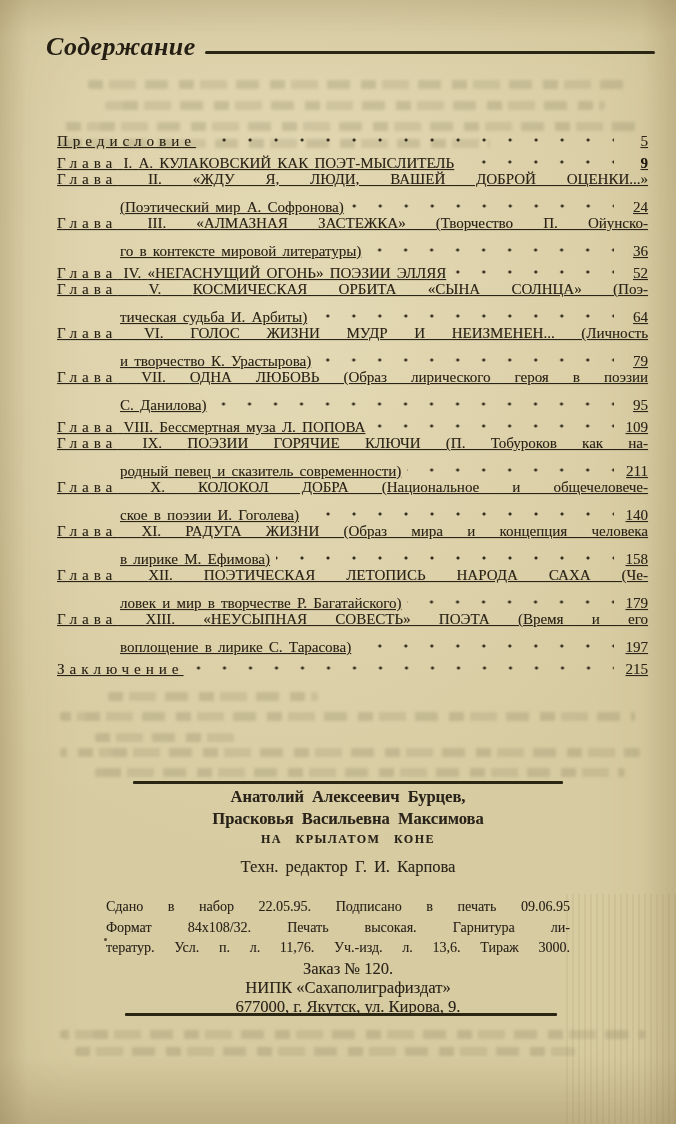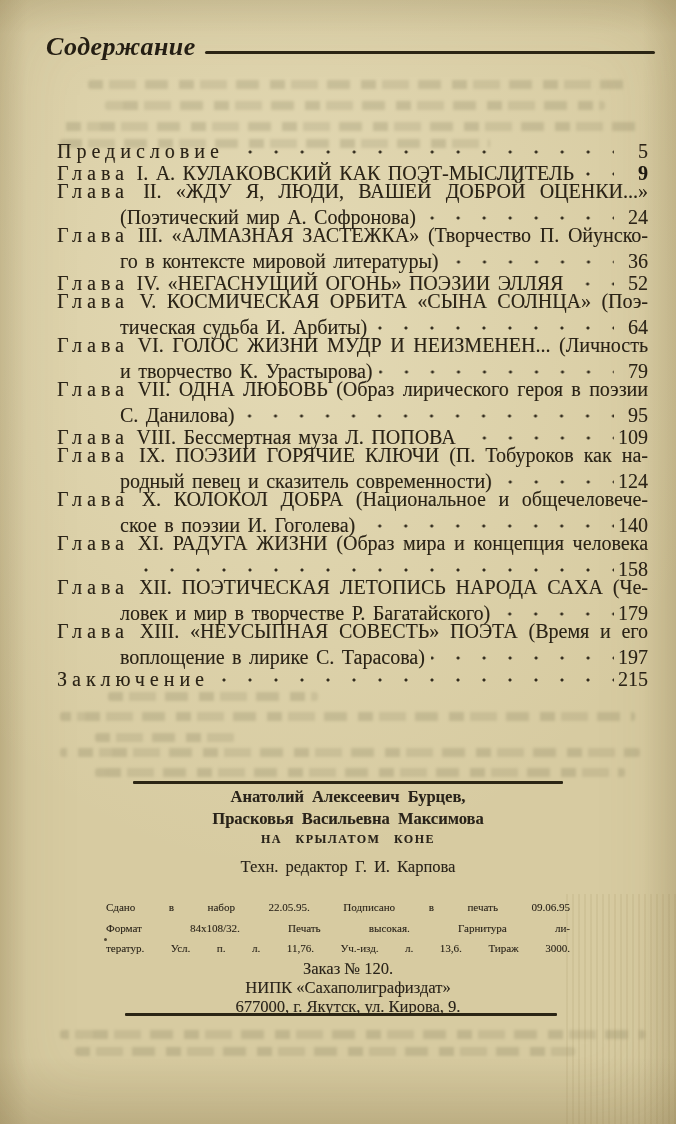--- a/index.html
+++ b/index.html
@@ -20,22 +20,22 @@
     background:repeating-linear-gradient(90deg,
       rgba(104,99,66,.60) 0 15px, rgba(0,0,0,0) 15px 21px,
       rgba(104,99,66,.42) 21px 48px, rgba(0,0,0,0) 48px 57px,
       rgba(104,99,66,.55) 57px 80px, rgba(0,0,0,0) 80px 91px);}
   .ink{color:#29231a;}
   .page-title{position:absolute;left:46px;top:32px;margin:0;
     font:italic 700 26px "Liberation Serif","DejaVu Serif",serif;color:#241e13;
     letter-spacing:.5px;}
   .header-rule{position:absolute;left:205px;right:21px;top:51px;height:3px;
     background:#2b2514;border-radius:2px;}
-  .toc{position:absolute;left:57px;top:136px;width:591px;font-size:20px;color:#2a2317;
-    text-shadow:.35px .35px .25px rgba(40,30,10,.28);}
+  .toc{position:absolute;left:57px;top:124px;width:591px;font-size:15px;color:#2a2317;
+    text-shadow:.35px .35px .25px rgba(40,30,10,.28);text-decoration:underline;}
   .toc-line{line-height:22px;height:22px;}
   .toc-line.row{display:flex;align-items:baseline;}
   .toc-line.just{display:block;text-align:justify;text-align-last:justify;white-space:normal;}
   .toc-line.cont{padding-left:63px;}
   .head{flex:0 1 auto;white-space:nowrap;}
   .toc-line.row .head{word-spacing:2.5px;}
   .lbl{letter-spacing:5px;}
   .leader{flex:1 1 20px;height:22px;margin:0 2px 0 6px;
     background-image:radial-gradient(circle at 2px 16px, rgba(42,36,23,.95) 1.3px, rgba(0,0,0,0) 1.8px);
     background-size:26px 22px;background-repeat:repeat-x;background-position:right 2px top 0;}
@@ -43,21 +43,21 @@
   .pg.b{font-weight:700;color:#1d1810;}
   .rule{position:absolute;background:#2b2514;border-radius:1px;}
   .rule-top{left:133px;top:781px;width:430px;height:2.5px;}
   .rule-bottom{left:125px;top:1013px;width:432px;height:3px;}
   .col-center{position:absolute;left:118px;width:460px;text-align:center;font-size:16.5px;
     color:#29231a;text-shadow:.35px .35px .25px rgba(40,30,10,.25);}
   .authors{top:786px;line-height:21.5px;font-weight:700;word-spacing:4px;}
   .book-title{top:832px;font-size:12px;font-weight:700;letter-spacing:1.5px;word-spacing:9px;}
   .editors{top:856px;line-height:21px;word-spacing:3px;}
   .editors b{font-weight:400;}
-  .imprint{position:absolute;left:106px;top:897px;width:464px;font-size:11px;color:#29231a;
+  .imprint{position:absolute;left:106px;top:897px;width:464px;font-size:14px;color:#29231a;
     line-height:20.5px;text-align:justify;text-align-last:justify;word-spacing:4px;
     text-shadow:.35px .35px .25px rgba(40,30,10,.25);}
   .order{top:959px;}
   .publisher{top:978px;}
   .address{top:997px;}
   .speck{position:absolute;width:3px;height:3px;border-radius:50%;background:rgba(45,38,22,.8);}
 </style>
 </head>
 <body>
 
@@ -129,30 +129,31 @@
       </div>
       <div class="toc-line row">
         <span class="head"><span class="lbl">Глава</span> <span class="rnum">VIII.</span> <span class="ttl">Бессмертная муза Л. ПОПОВА</span></span>
         <span class="leader"></span>
         <span class="pg">109</span>
       </div>
       <div class="toc-line just"><span class="head"><span class="lbl">Глава</span> <span class="rnum">IX.</span> <span class="ttl">ПОЭЗИИ ГОРЯЧИЕ КЛЮЧИ (П. Тобуроков как на-</span></span></div>
       <div class="toc-line row cont">
         <span class="head"><span class="ttl">родный певец и сказитель современности)</span></span>
         <span class="leader"></span>
-        <span class="pg">124</span>
+        <span class="pg">211</span>
       </div>
       <div class="toc-line just"><span class="head"><span class="lbl">Глава</span> <span class="rnum">X.</span> <span class="ttl">КОЛОКОЛ ДОБРА (Национальное и общечеловече-</span></span></div>
       <div class="toc-line row cont">
         <span class="head"><span class="ttl">ское в поэзии И. Гоголева)</span></span>
         <span class="leader"></span>
         <span class="pg">140</span>
       </div>
       <div class="toc-line just"><span class="head"><span class="lbl">Глава</span> <span class="rnum">XI.</span> <span class="ttl">РАДУГА ЖИЗНИ (Образ мира и концепция человека</span></span></div>
       <div class="toc-line row cont">
+        <span class="head"><span class="ttl">в лирике М. Ефимова)</span></span>
         <span class="leader"></span>
         <span class="pg">158</span>
       </div>
       <div class="toc-line just"><span class="head"><span class="lbl">Глава</span> <span class="rnum">XII.</span> <span class="ttl">ПОЭТИЧЕСКАЯ ЛЕТОПИСЬ НАРОДА САХА (Че-</span></span></div>
       <div class="toc-line row cont">
         <span class="head"><span class="ttl">ловек и мир в творчестве Р. Багатайского)</span></span>
         <span class="leader"></span>
         <span class="pg">179</span>
       </div>
       <div class="toc-line just"><span class="head"><span class="lbl">Глава</span> <span class="rnum">XIII.</span> <span class="ttl">«НЕУСЫПНАЯ СОВЕСТЬ» ПОЭТА (Время и его</span></span></div>

